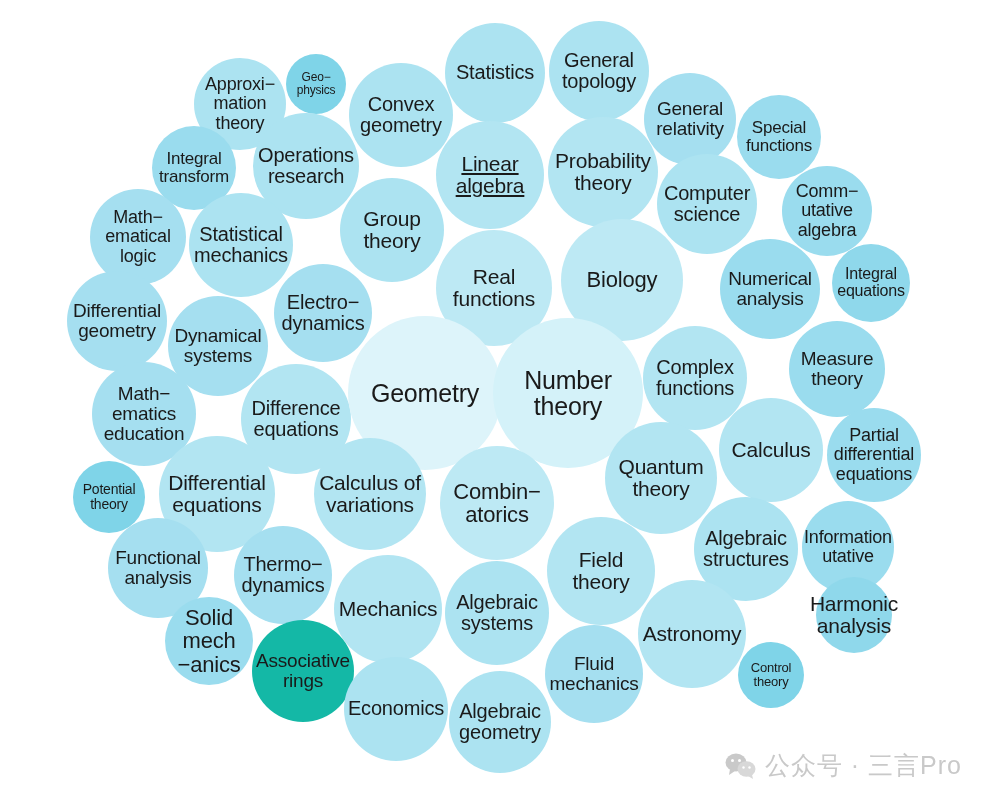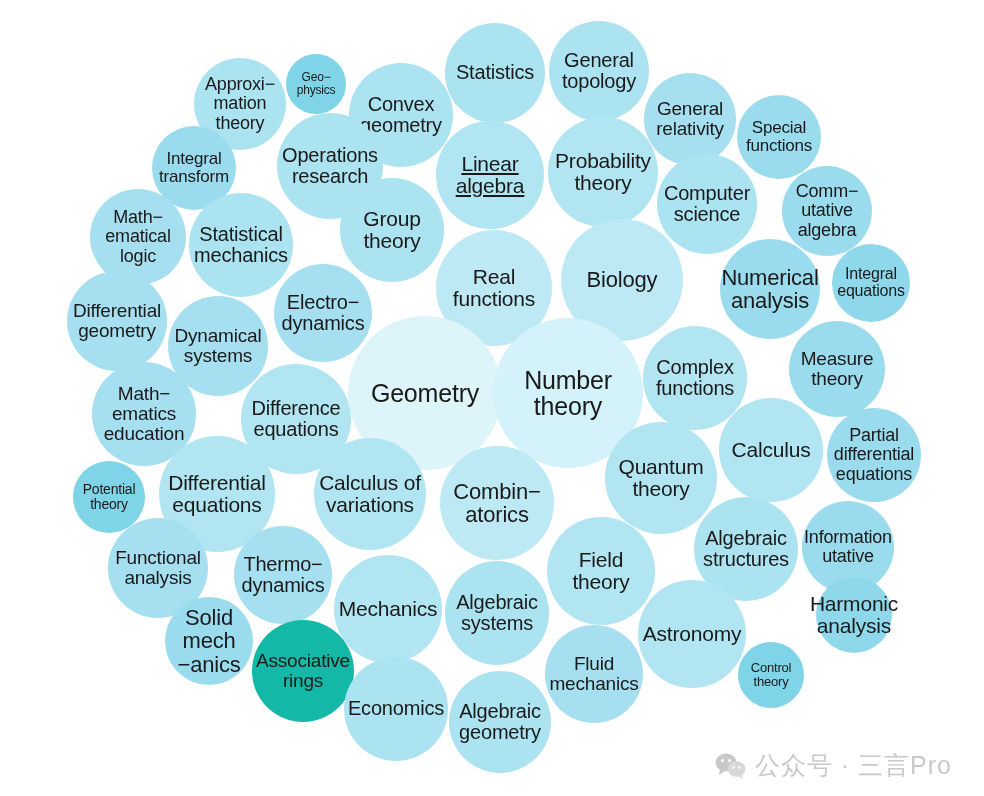--- a/index.html
+++ b/index.html
@@ -33,21 +33,21 @@
     -webkit-font-smoothing: antialiased;
   }
   .bubble-label {
     display: block;
     width: 135%;
     text-align: center;
     pointer-events: none;
   }
   #watermark {
     position: absolute;
-    right: 32px;
+    right: 22px;
     bottom: 14px;
     display: flex;
     align-items: center;
     gap: 9px;
     color: #c9c9c9;
     font-size: 25px;
     font-family: "Liberation Sans", sans-serif;
     letter-spacing: 1px;
     user-select: none;
   }
@@ -72,42 +72,42 @@
 geometry</span></div>
       <div class="bubble" style="left: 445px; top: 23px; width: 100px; height: 100px; background: rgb(172, 227, 241); font-size: 20px;"><span class="bubble-label">Statistics</span></div>
       <div class="bubble" style="left: 549px; top: 21px; width: 100px; height: 100px; background: rgb(172, 227, 241); font-size: 20px;"><span class="bubble-label">General
 topology</span></div>
       <div class="bubble" style="left: 644px; top: 73px; width: 92px; height: 92px; background: rgb(165, 223, 240); font-size: 19px;"><span class="bubble-label">General
 relativity</span></div>
       <div class="bubble" style="left: 737px; top: 95px; width: 84px; height: 84px; background: rgb(154, 220, 238); font-size: 17px;"><span class="bubble-label">Special
 functions</span></div>
       <div class="bubble" style="left: 152px; top: 126px; width: 84px; height: 84px; background: rgb(154, 220, 238); font-size: 17px;"><span class="bubble-label">Integral
 transform</span></div>
-      <div class="bubble" style="left: 253px; top: 113px; width: 106px; height: 106px; background: rgb(172, 227, 241); font-size: 20px; margin-left: 24px;"><span class="bubble-label">Operations
+      <div class="bubble" style="left: 253px; top: 113px; width: 106px; height: 106px; background: rgb(172, 227, 241); font-size: 20px;"><span class="bubble-label">Operations
 research</span></div>
       <div class="bubble" style="left: 436px; top: 121px; width: 108px; height: 108px; background: rgb(178, 229, 242); font-size: 21px; text-decoration: underline;"><span class="bubble-label">Linear
 algebra</span></div>
       <div class="bubble" style="left: 548px; top: 117px; width: 110px; height: 110px; background: rgb(178, 229, 242); font-size: 21px;"><span class="bubble-label">Probability
 theory</span></div>
       <div class="bubble" style="left: 657px; top: 154px; width: 100px; height: 100px; background: rgb(172, 227, 241); font-size: 20px;"><span class="bubble-label">Computer
 science</span></div>
       <div class="bubble" style="left: 782px; top: 166px; width: 90px; height: 90px; background: rgb(154, 220, 238); font-size: 18px;"><span class="bubble-label">Comm−
 utative
 algebra</span></div>
       <div class="bubble" style="left: 90px; top: 189px; width: 96px; height: 96px; background: rgb(165, 223, 240); font-size: 18px;"><span class="bubble-label">Math−
 ematical
 logic</span></div>
       <div class="bubble" style="left: 189px; top: 193px; width: 104px; height: 104px; background: rgb(172, 227, 241); font-size: 20px;"><span class="bubble-label">Statistical
 mechanics</span></div>
       <div class="bubble" style="left: 340px; top: 178px; width: 104px; height: 104px; background: rgb(172, 227, 241); font-size: 21px;"><span class="bubble-label">Group
 theory</span></div>
       <div class="bubble" style="left: 436px; top: 230px; width: 116px; height: 116px; background: rgb(189, 233, 244); font-size: 21px;"><span class="bubble-label">Real
 functions</span></div>
       <div class="bubble" style="left: 561px; top: 219px; width: 122px; height: 122px; background: rgb(189, 233, 244); font-size: 22px;"><span class="bubble-label">Biology</span></div>
-      <div class="bubble" style="left: 720px; top: 239px; width: 100px; height: 100px; background: rgb(154, 220, 238); font-size: 22px;"><span class="bubble-label">Numerical
+      <div class="bubble" style="left: 720px; top: 239px; width: 100px; height: 100px; background: rgb(154, 220, 238); font-size: 19px;"><span class="bubble-label">Numerical
 analysis</span></div>
       <div class="bubble" style="left: 832px; top: 244px; width: 78px; height: 78px; background: rgb(143, 216, 235); font-size: 16px;"><span class="bubble-label">Integral
 equations</span></div>
       <div class="bubble" style="left: 67px; top: 271px; width: 100px; height: 100px; background: rgb(165, 223, 240); font-size: 19px;"><span class="bubble-label">Differential
 geometry</span></div>
       <div class="bubble" style="left: 168px; top: 296px; width: 100px; height: 100px; background: rgb(165, 223, 240); font-size: 19px;"><span class="bubble-label">Dynamical
 systems</span></div>
       <div class="bubble" style="left: 274px; top: 264px; width: 98px; height: 98px; background: rgb(165, 223, 240); font-size: 20px;"><span class="bubble-label">Electro−
 dynamics</span></div>
       <div class="bubble" style="left: 643px; top: 326px; width: 104px; height: 104px; background: rgb(178, 229, 242); font-size: 20px;"><span class="bubble-label">Complex

